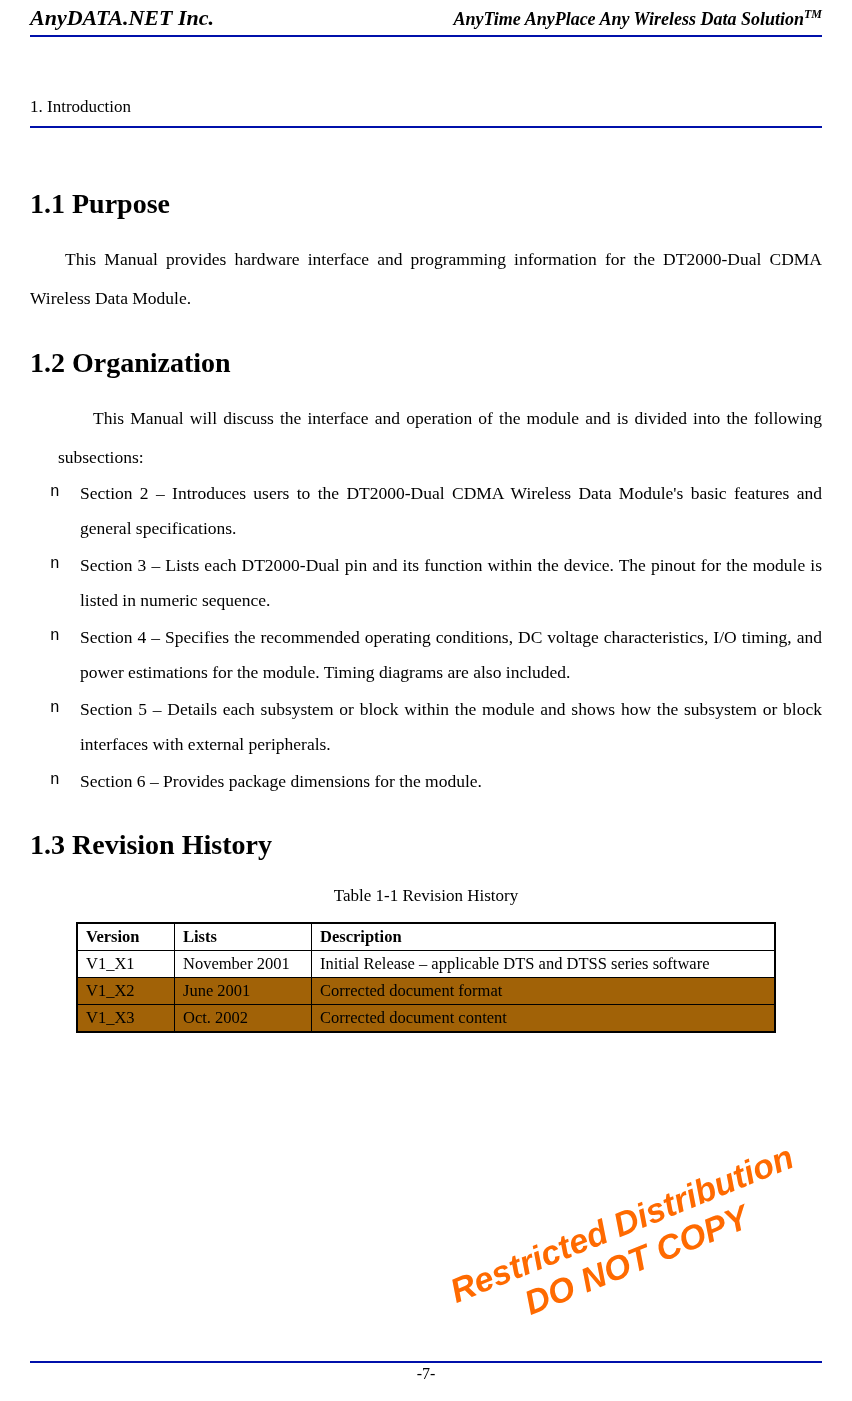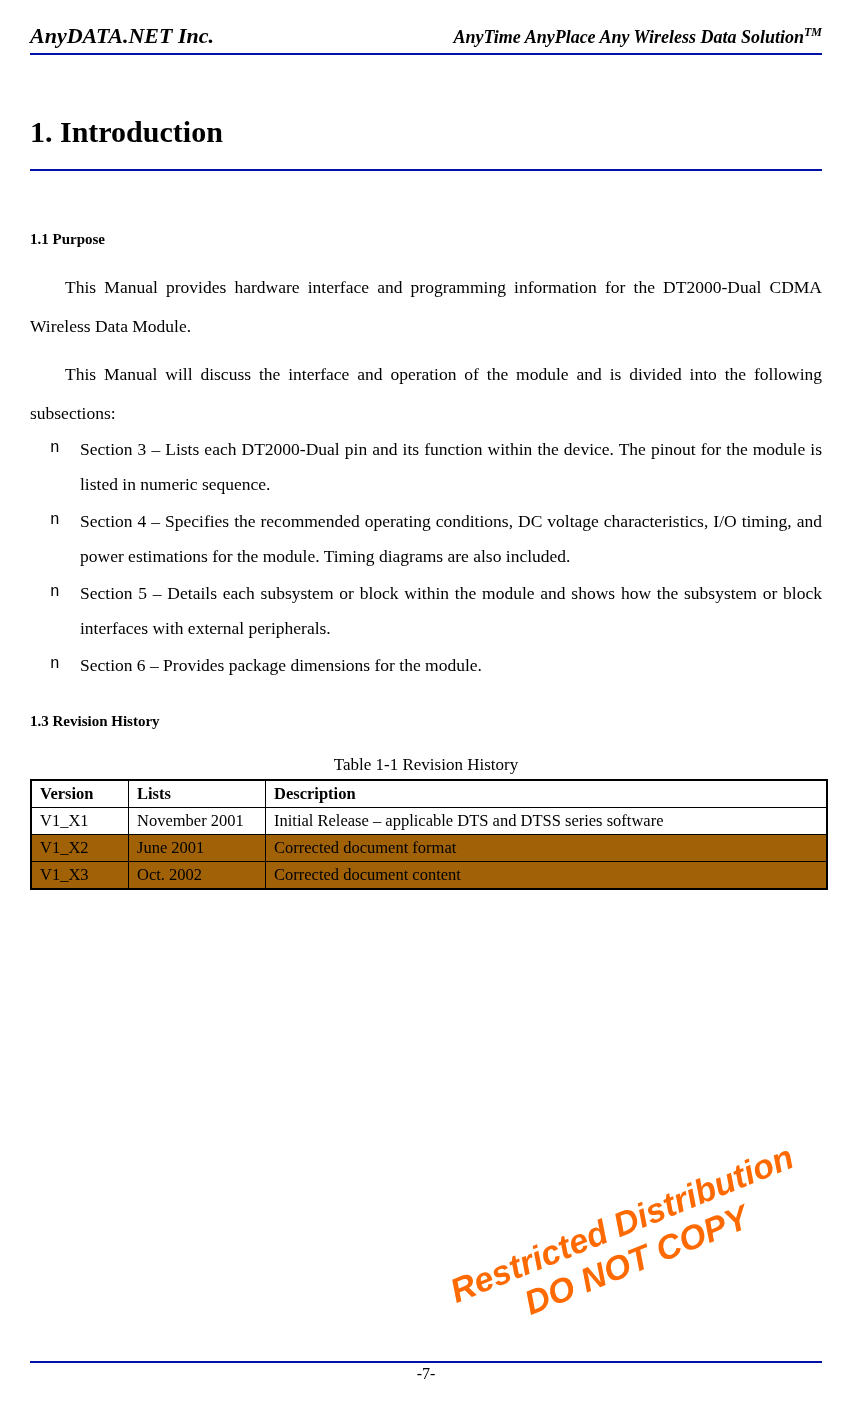--- a/index.html
+++ b/index.html
@@ -7,21 +7,21 @@
     padding: 0;
     font-family: "Times New Roman", Times, serif;
     background: #fff;
     color: #000;
   }
   .page {
     width: 852px;
     height: 1401px;
     position: relative;
     box-sizing: border-box;
-    padding: 23px 30px 20px 30px;
+    padding: 5px 30px 20px 30px;
   }
   .header-row {
     display: flex;
     justify-content: space-between;
     align-items: baseline;
     font-style: italic;
     font-weight: bold;
     font-size: 20px;
     padding-bottom: 2px;
   }
@@ -32,32 +32,32 @@
     font-size: 18px;
   }
   .header-right sup {
     font-size: 12px;
   }
   .blue-line {
     border-top: 2px solid #0010aa;
     margin-top: 2px;
   }
   .h1-title {
-    font-weight: bold;
-    font-size: 30px;
+    font-weight: normal;
+    font-size: 17px;
     margin-top: 60px;
-    margin-bottom: 20px;
+    margin-bottom: 9px;
   }
   .h1-underline {
     border-top: 2px solid #0010aa;
     margin-bottom: 60px;
   }
   .h2 {
     font-weight: bold;
-    font-size: 15px;
+    font-size: 28px;
     margin-top: 30px;
     margin-bottom: 20px;
   }
   .para {
     font-size: 17.5px;
     line-height: 2.2;
     text-align: justify;
     text-indent: 2em;
     margin-bottom: 10px;
   }
@@ -82,22 +82,22 @@
   }
   .table-caption {
     text-align: center;
     font-weight: normal;
     font-size: 17px;
     margin-top: 25px;
     margin-bottom: 4px;
   }
   .rev-table {
     border-collapse: collapse;
-    margin: 4px auto;
-    width: 798px;
+    margin: 16px auto;
+    width: 700px;
     border: 2.5px double #000;
   }
   .rev-table th, .rev-table td {
     border: 1px solid #000;
     font-size: 16.5px;
     padding: 3px 8px;
     text-align: left;
   }
   .rev-table th {
     font-weight: bold;
@@ -164,22 +164,24 @@
     </div>
   </div>
   <div class="blue-line"></div>
 
   <div class="h1-title">1. Introduction</div>
   <div class="h1-underline"></div>
 
   <div class="h2">1.1 Purpose</div>
   <div class="para">This Manual provides hardware interface and programming information for the DT2000-Dual CDMA Wireless Data Module.</div>
 
-  <div class="para" style="text-indent:2em; margin-bottom:0;">This Manual will discuss the interface and operation of the module and is divided into the following subsections:</div>
+  <div class="h2">1.2 Organization</div>
+  <div class="para" style="text-indent:2em; margin-bottom:0;margin-left:28px;">This Manual will discuss the interface and operation of the module and is divided into the following subsections:</div>
   <ul class="bullets">
+    <li>Section 2 – Introduces users to the DT2000-Dual CDMA Wireless Data Module's basic features and general specifications.</li>
     <li>Section 3 – Lists each DT2000-Dual pin and its function within the device. The pinout for the module is listed in numeric sequence.</li>
     <li>Section 4 – Specifies the recommended operating conditions, DC voltage characteristics, I/O timing, and power estimations for the module. Timing diagrams are also included.</li>
     <li>Section 5 – Details each subsystem or block within the module and shows how the subsystem or block interfaces with external peripherals.</li>
     <li>Section 6 – Provides package dimensions for the module.</li>
   </ul>
 
   <div class="h2">1.3 Revision History</div>
 
   <div class="table-caption">Table 1-1 Revision History</div>
   <table class="rev-table">

